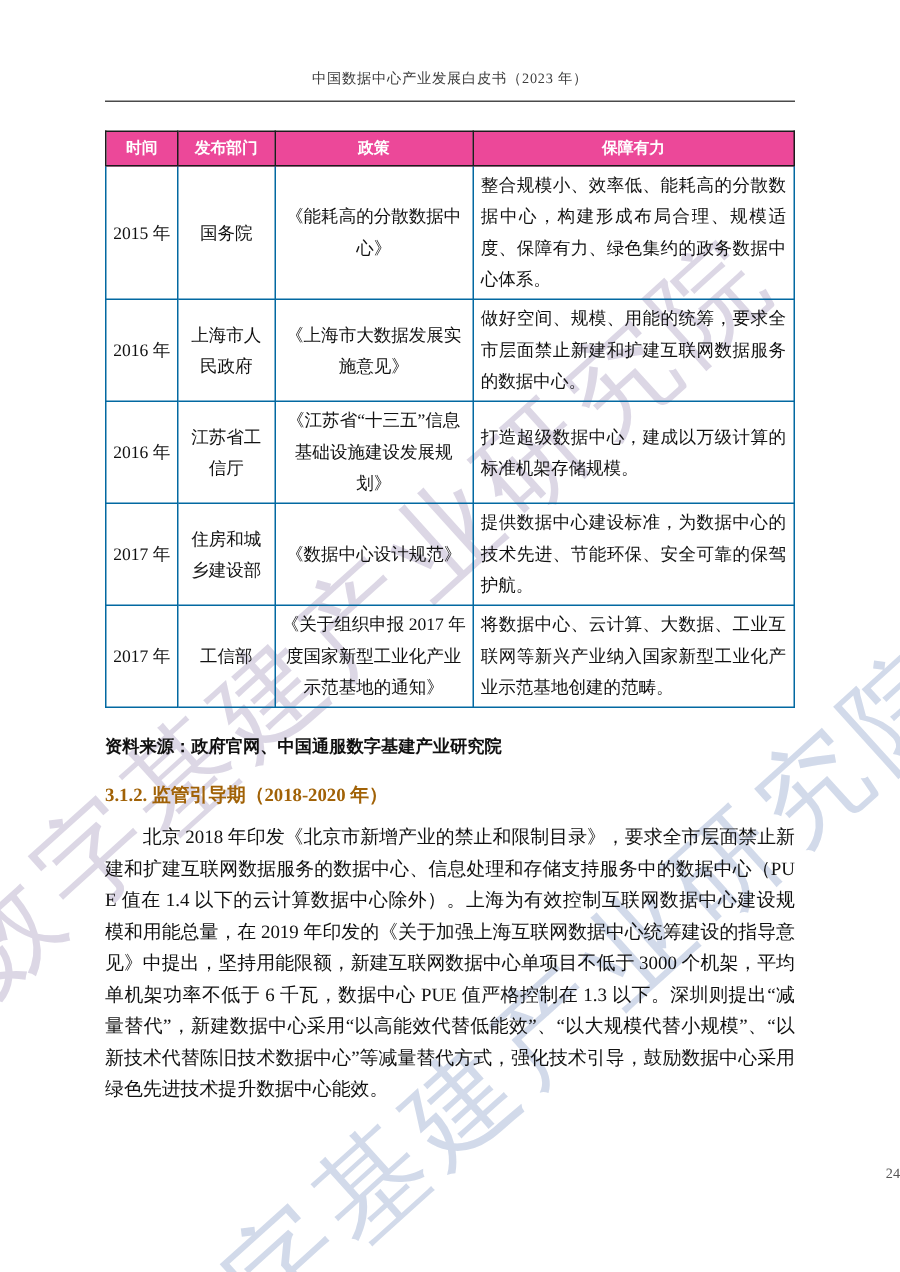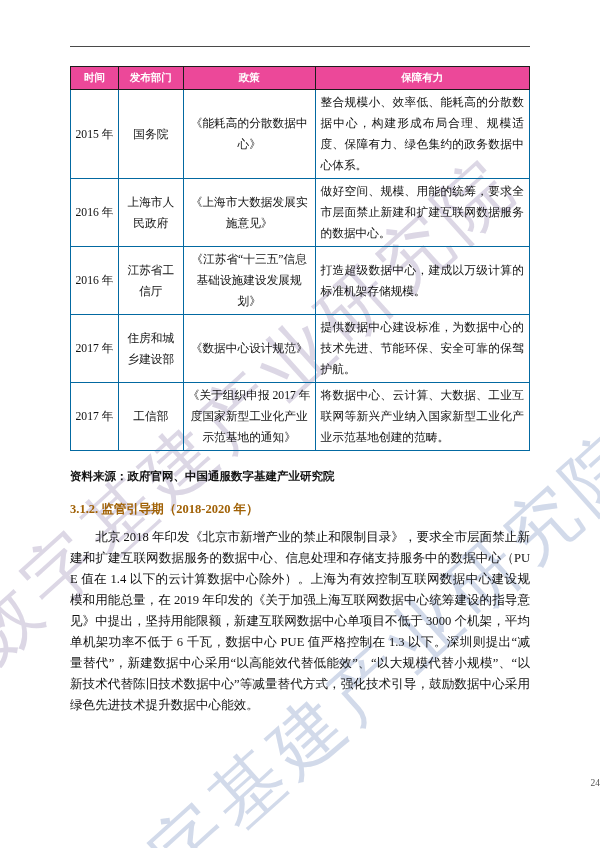--- a/index.html
+++ b/index.html
@@ -132,20 +132,21 @@
 </head>
 <body>
 
 <div class="page">
 
   <div class="watermark wm-a">数字基建产业研究院</div>
   <div class="watermark wm-b">数字基建产业研究院</div>
 
   <div class="content">
 
+    <div class="header-title">中国数据中心产业发展白皮书（2023 年）</div>
     <div class="header-rule"></div>
 
     <table class="policy-table">
       <colgroup>
         <col class="c-time">
           <col class="c-dept">
           <col class="c-policy">
           <col class="c-content">
       </colgroup>
       <thead>

